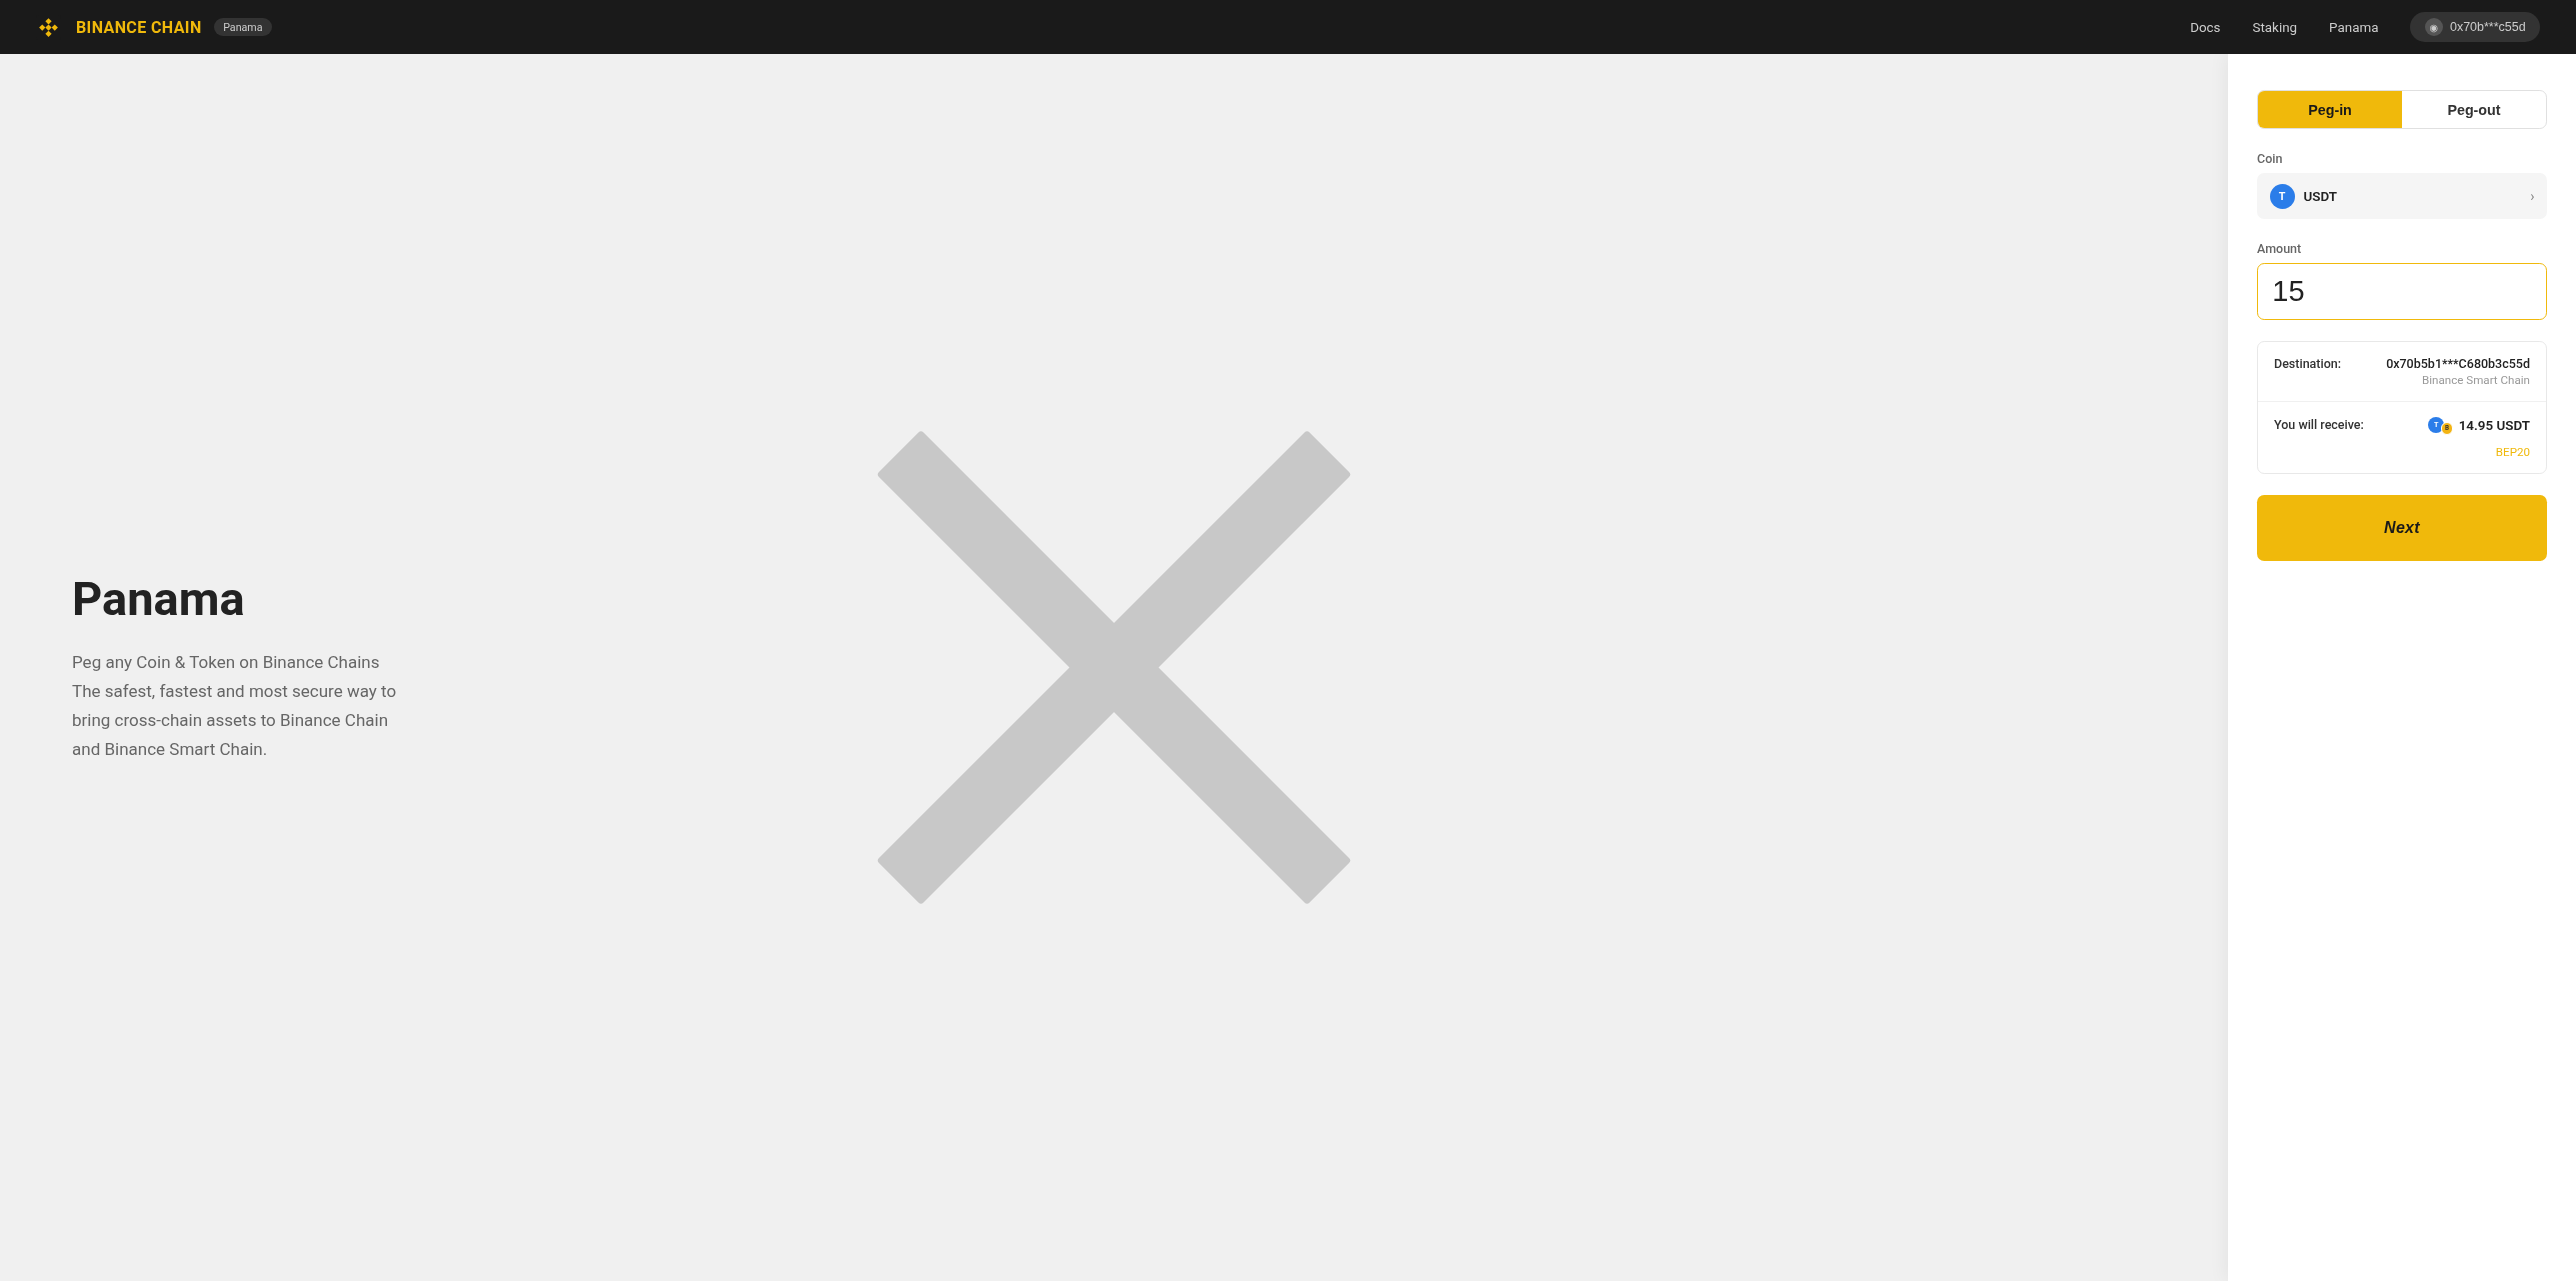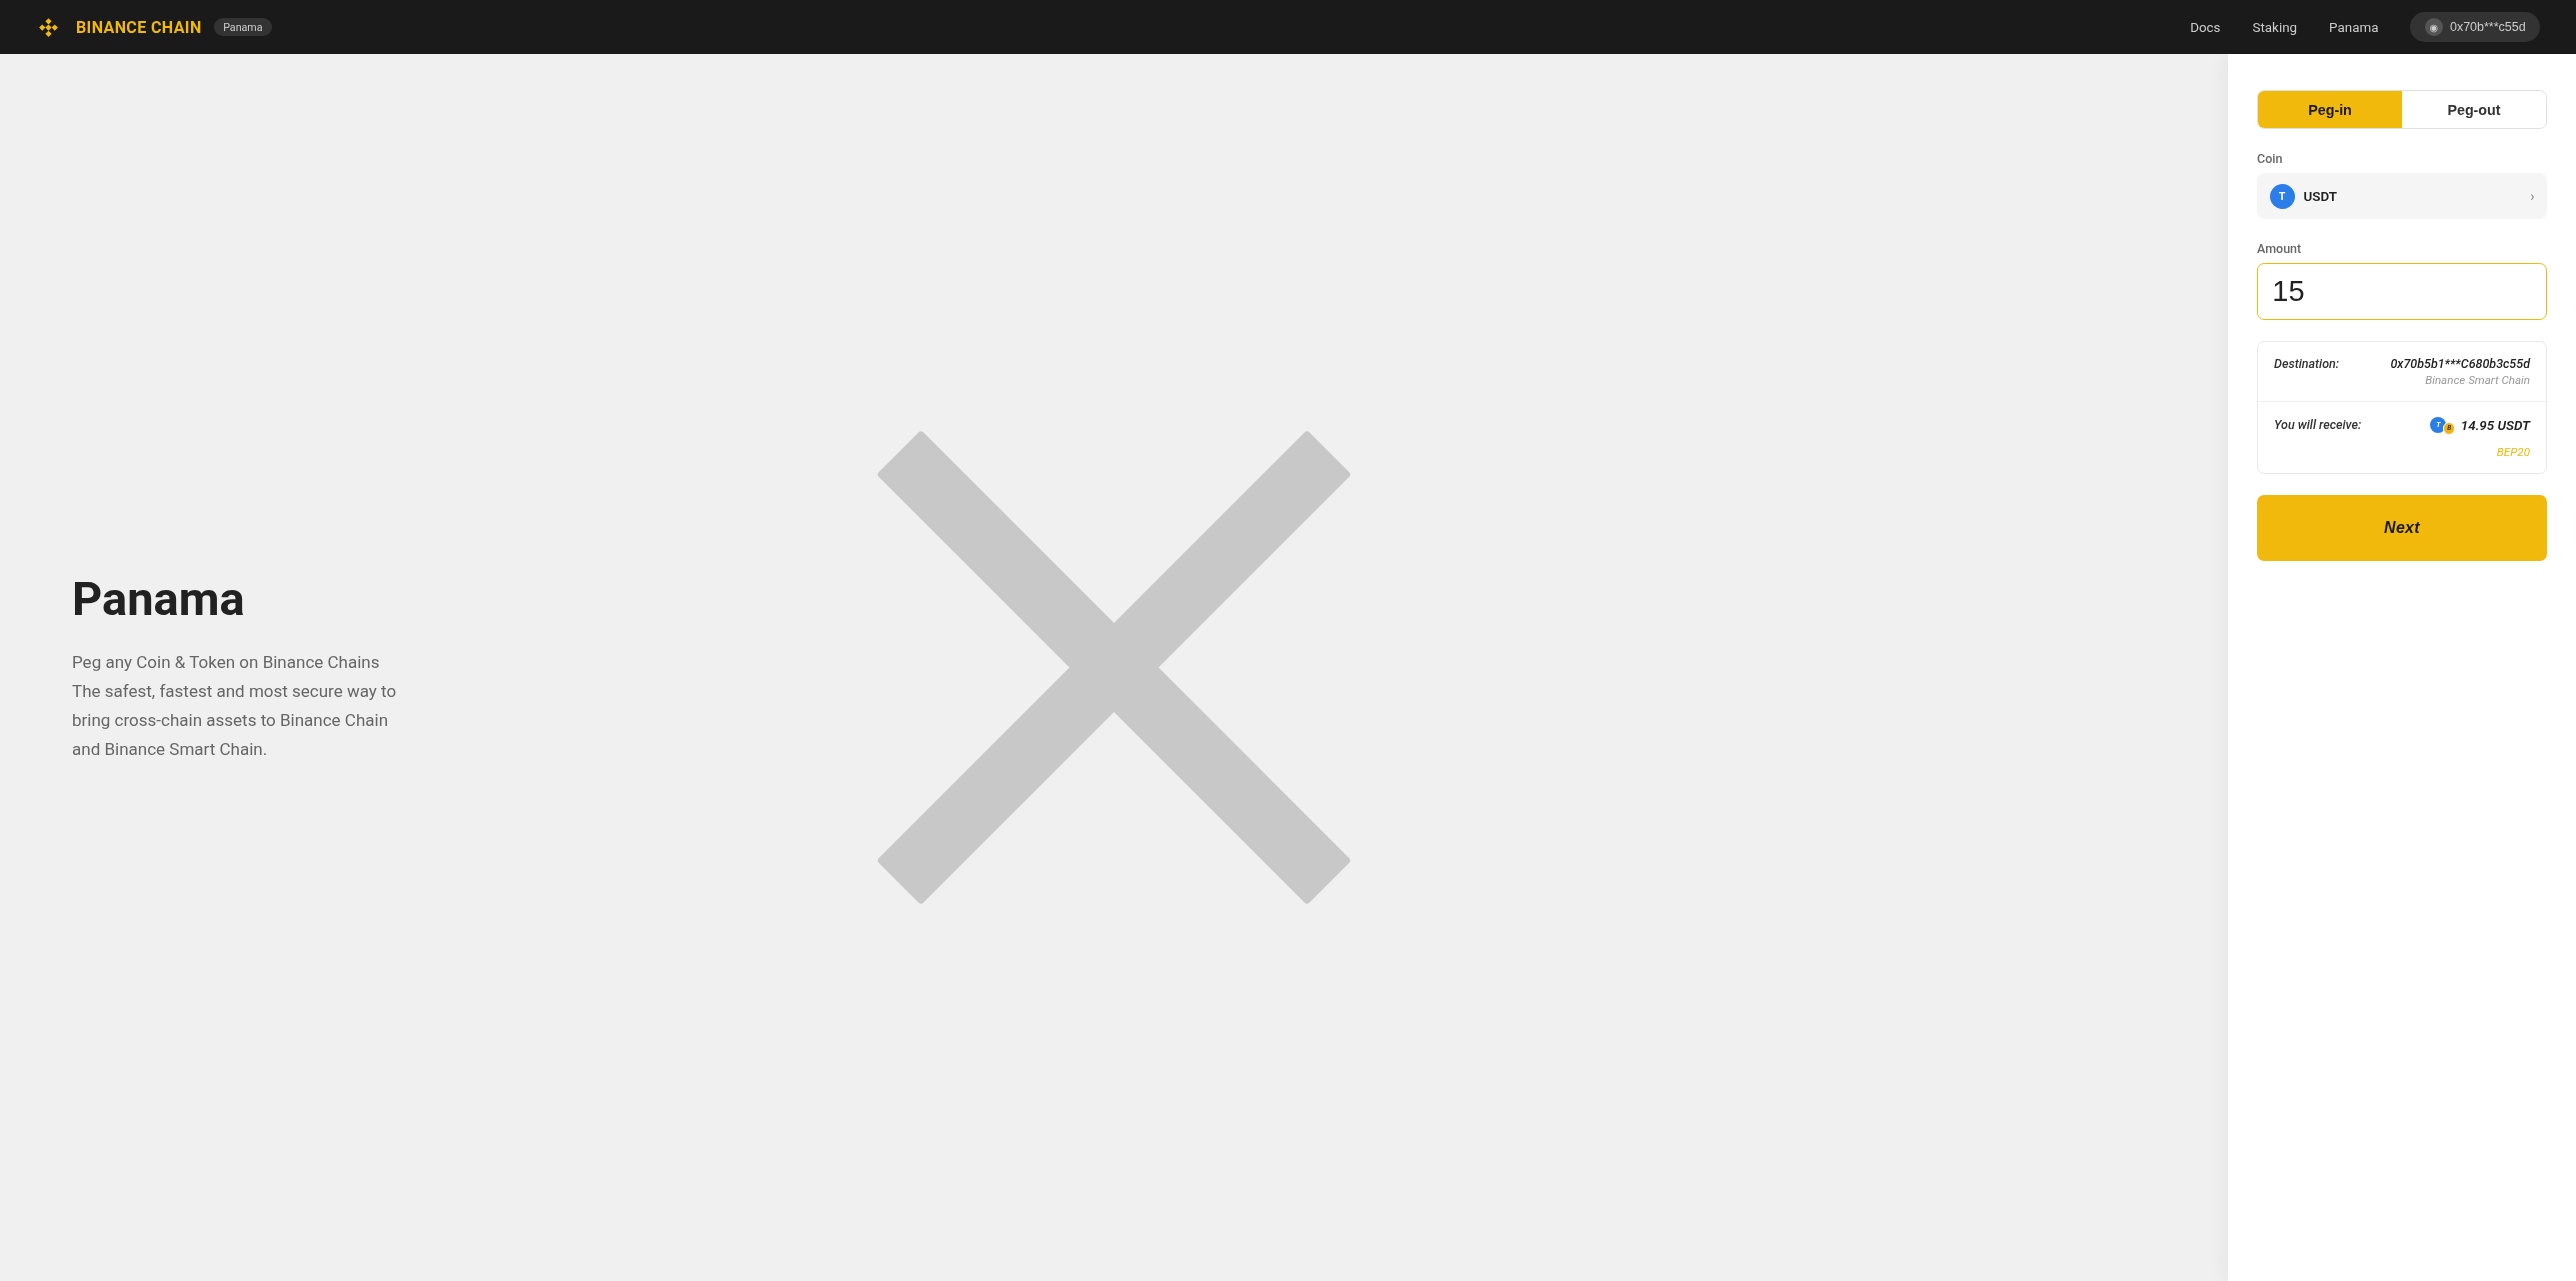--- a/index.html
+++ b/index.html
@@ -258,21 +258,20 @@
       font-weight: 500;
       color: #222;
       background: transparent;
     }
 
     
     .info-box {
       border: 0.9px solid #e8e8e8;
       border-radius: 7.2px;
       overflow: hidden;
-      font-style: italic;
     }
     .info-row {
       display: flex;
       align-items: flex-start;
       justify-content: space-between;
       padding: 14.3px 16px;
     }
     .info-row + .info-row {
       border-top: 0.9px solid #f0f0f0;
     }

